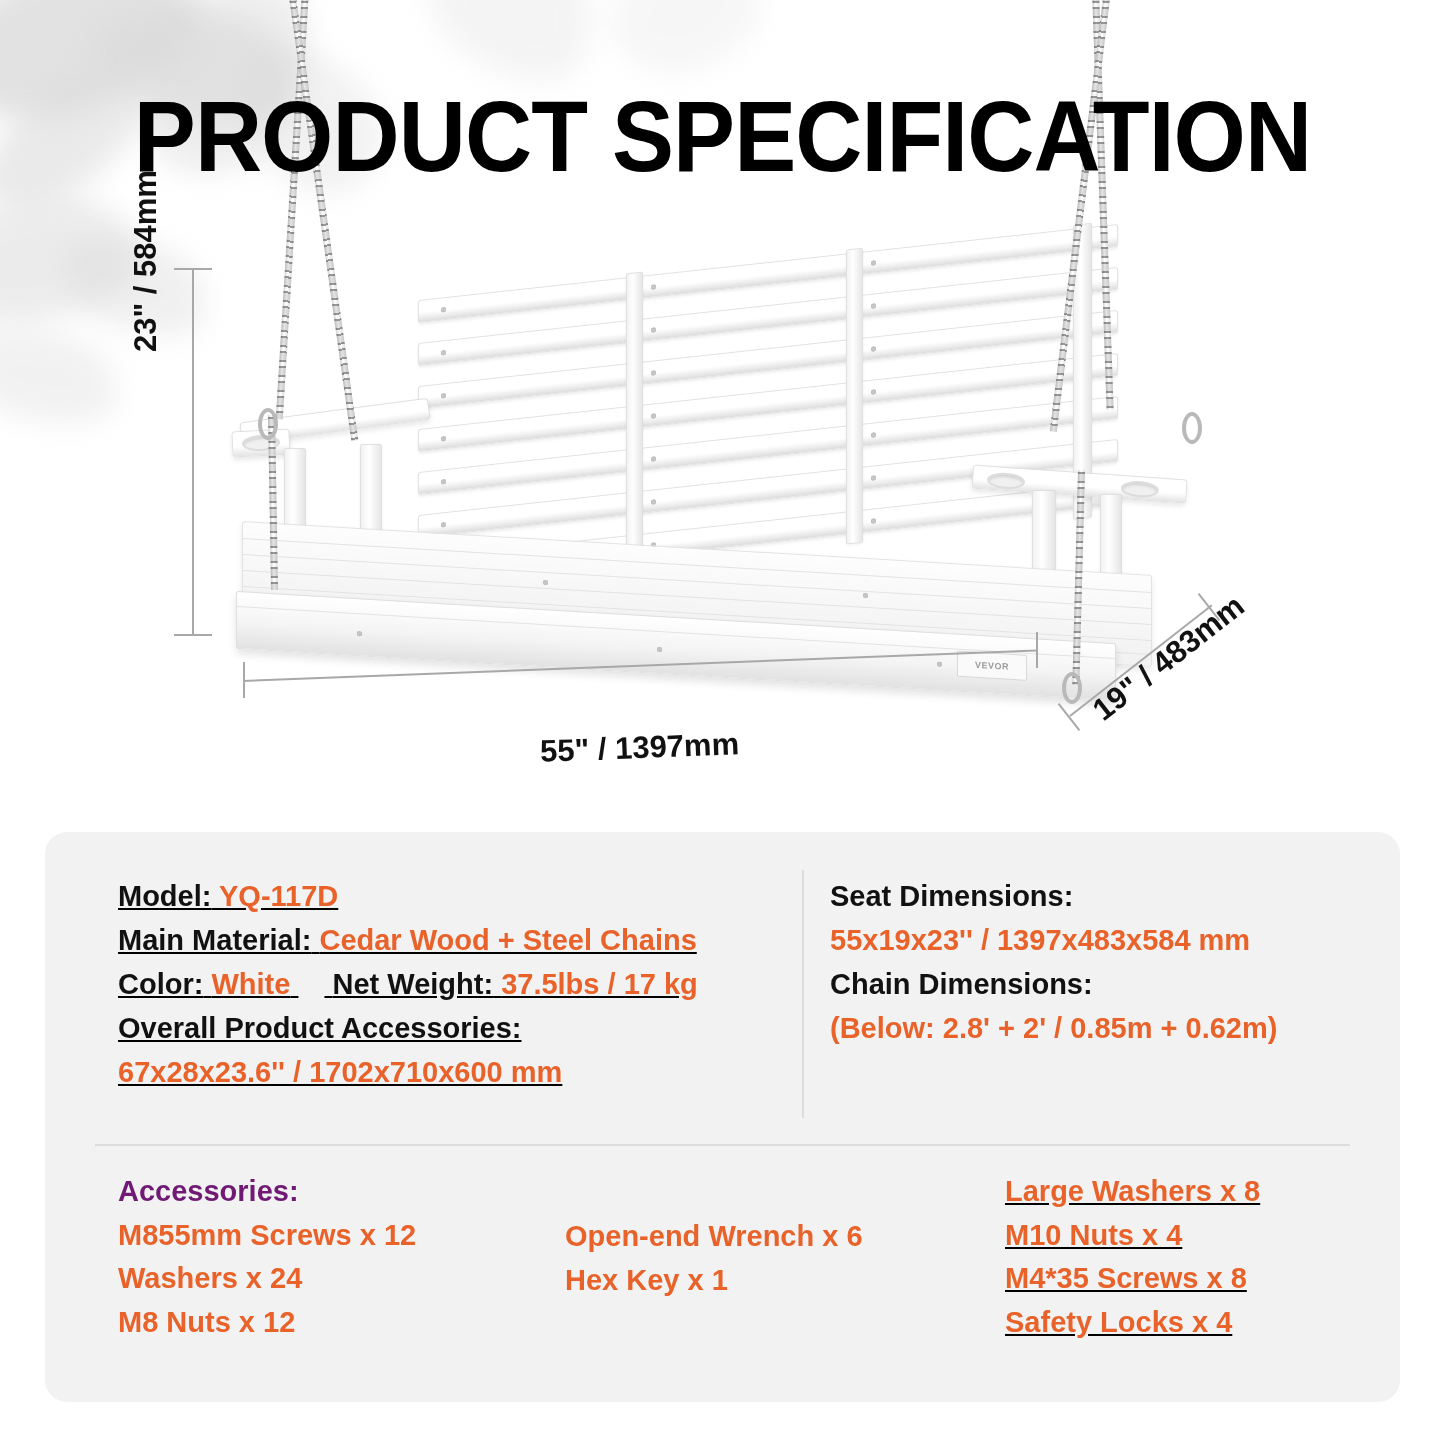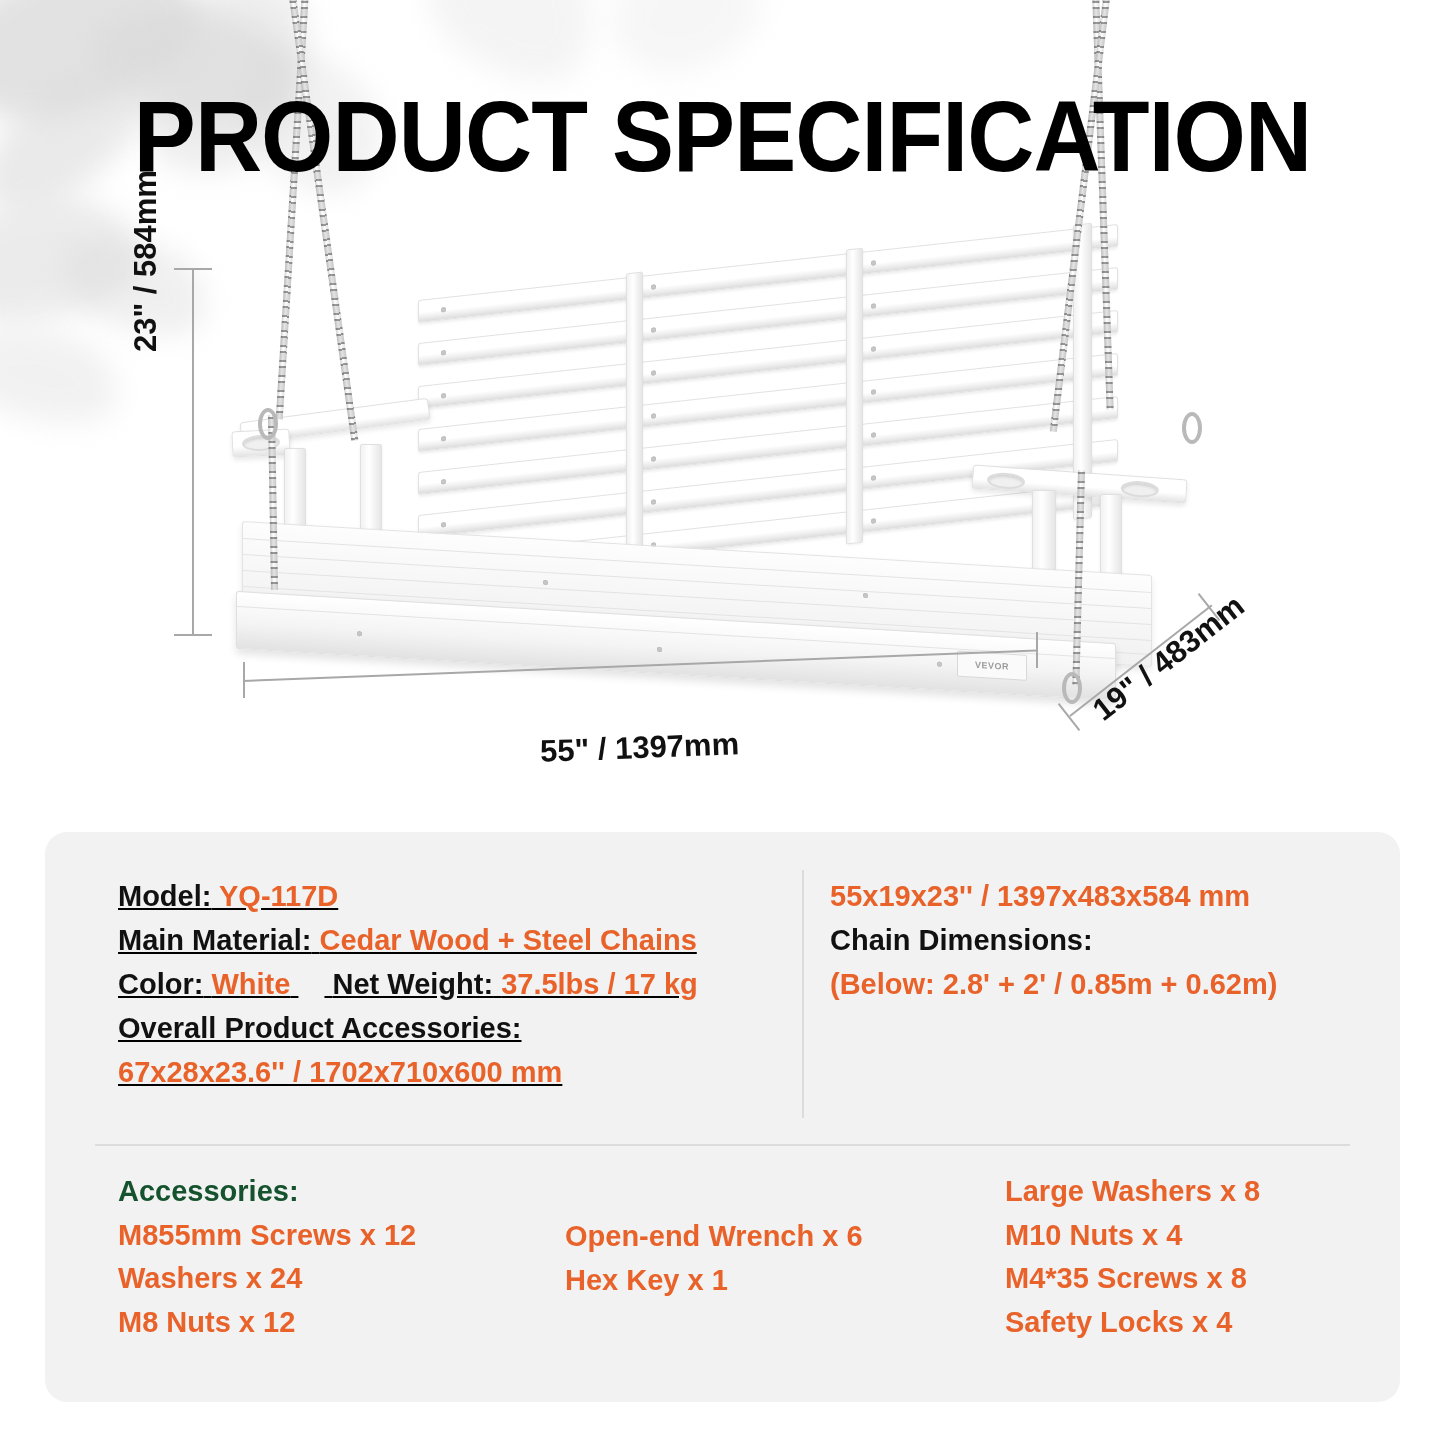--- a/index.html
+++ b/index.html
@@ -173,22 +173,22 @@
   .col-right { left:785px;top:42px; width:540px; }
 
   .row { font-size:29px; font-weight:700; line-height:1.52; color:#111; white-space:nowrap; }
   .val { color:#E8622A; }
   .orange-row { font-size:29px; font-weight:700; line-height:1.52; color:#E8622A; white-space:nowrap; }
   .gap { display:inline-block; width:26px; }
 
   .acc { position:absolute; top:338px; }
   .acc-c1 { left:73px;  width:430px; }
   .acc-c2 { left:520px; width:420px; }
-  .acc-c3 { left:960px; width:380px; }
-  .acc-title { font-size:29px; font-weight:700; color:#14532d; line-height:1.5; }
+  .acc-c3 { left:960px; width:380px;text-decoration:underline; }
+  .acc-title { font-size:29px; font-weight:700; color:#701a75; line-height:1.5; }
   .acc-item  { font-size:29px; font-weight:700; color:#E8622A; line-height:1.5; white-space:nowrap; }
   .acc-c2 { top:383px; }
   .acc-c3 { top:338px; }
 </style>
 </head>
 <body>
 
 <div class="shadow-layer">
   <div class="leaf lf1"></div>
     <div class="leaf lf2"></div>
@@ -336,20 +336,21 @@
       <span class="val">White</span>
       <span class="gap"></span>
       <span>Net Weight:</span>
       <span class="val">37.5lbs / 17 kg</span>
     </div>
     <div class="row">Overall Product Accessories:</div>
     <div class="orange-row">67x28x23.6'' / 1702x710x600 mm</div>
   </div>
 
   <div class="col col-right">
+    <div class="row">Seat Dimensions:</div>
     <div class="orange-row">55x19x23'' / 1397x483x584 mm</div>
     <div class="row">Chain Dimensions:</div>
     <div class="orange-row">(Below: 2.8' + 2' / 0.85m + 0.62m)</div>
   </div>
 
   <div class="acc acc-c1">
     <div class="acc-title">Accessories:</div>
     <div class="acc-item">M855mm Screws x 12</div>
     <div class="acc-item">Washers x 24</div>
     <div class="acc-item">M8 Nuts x 12</div>

